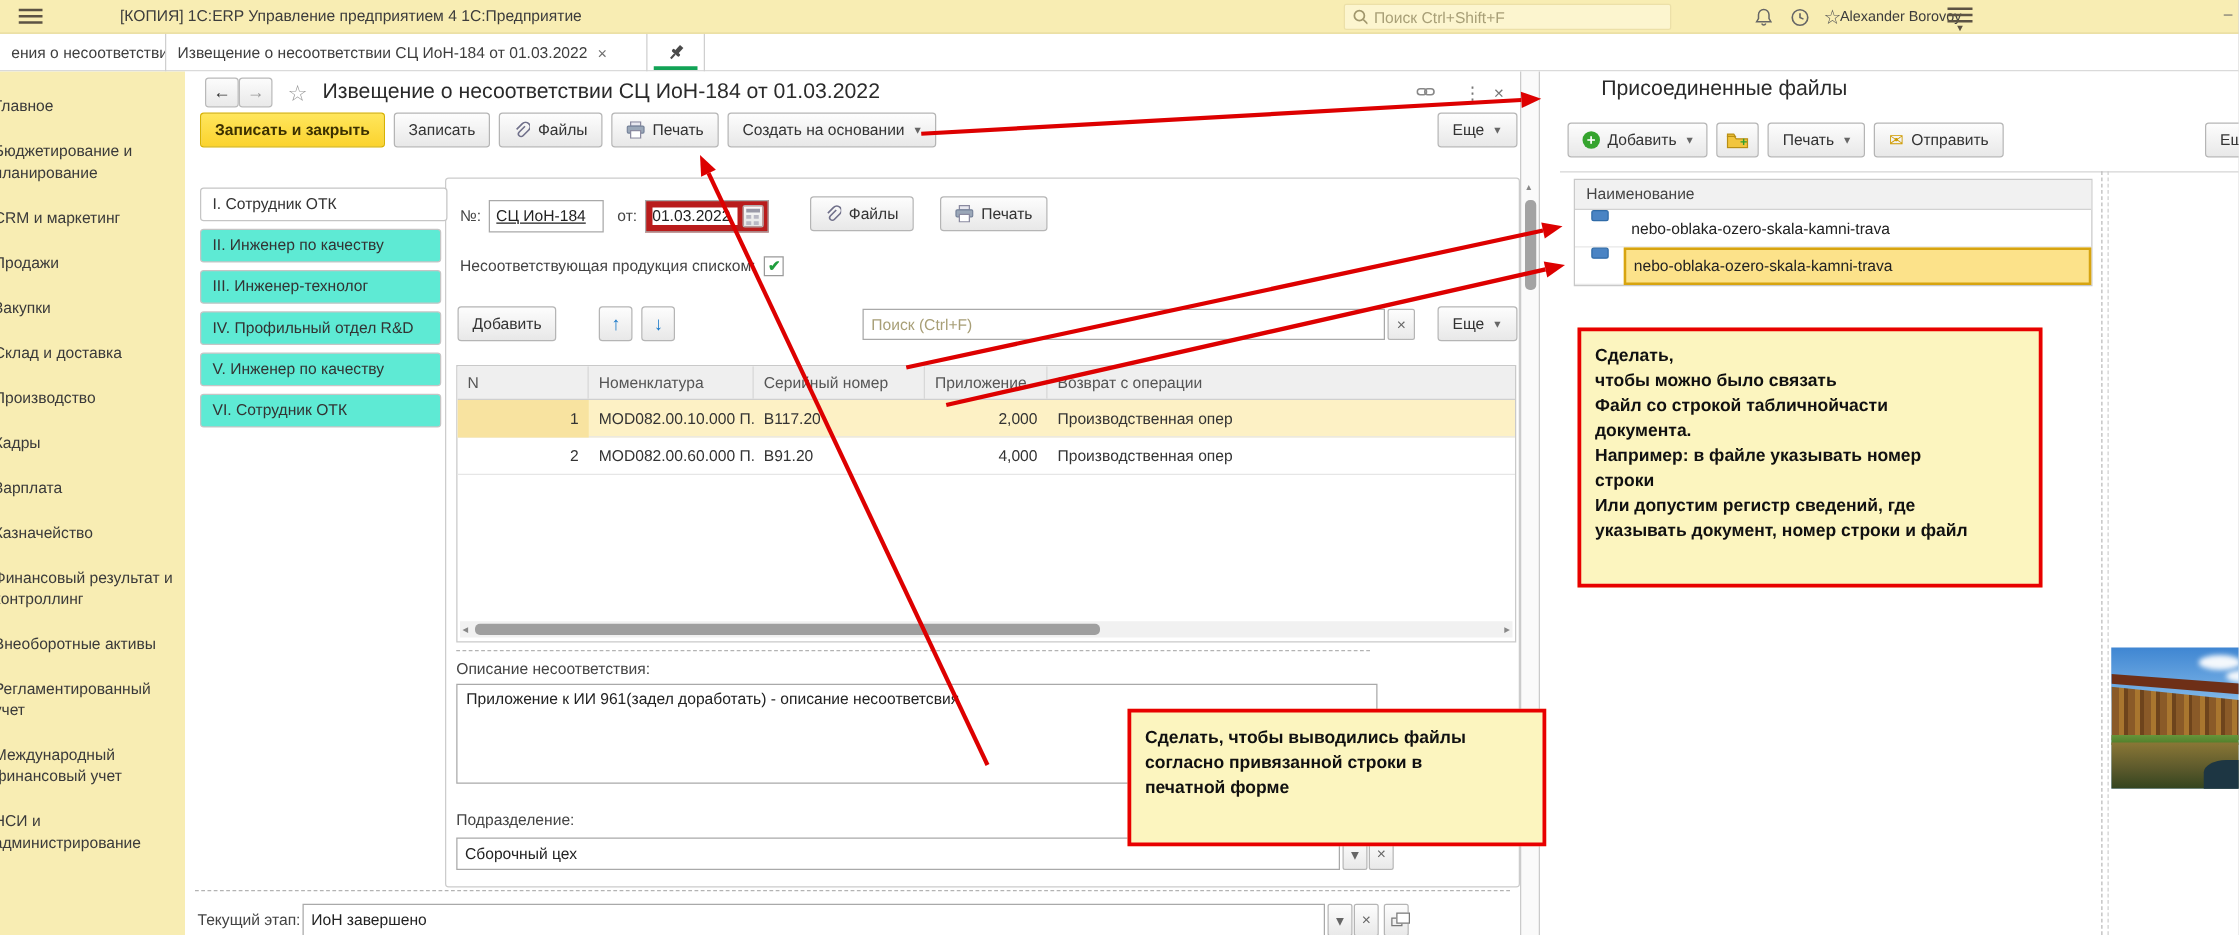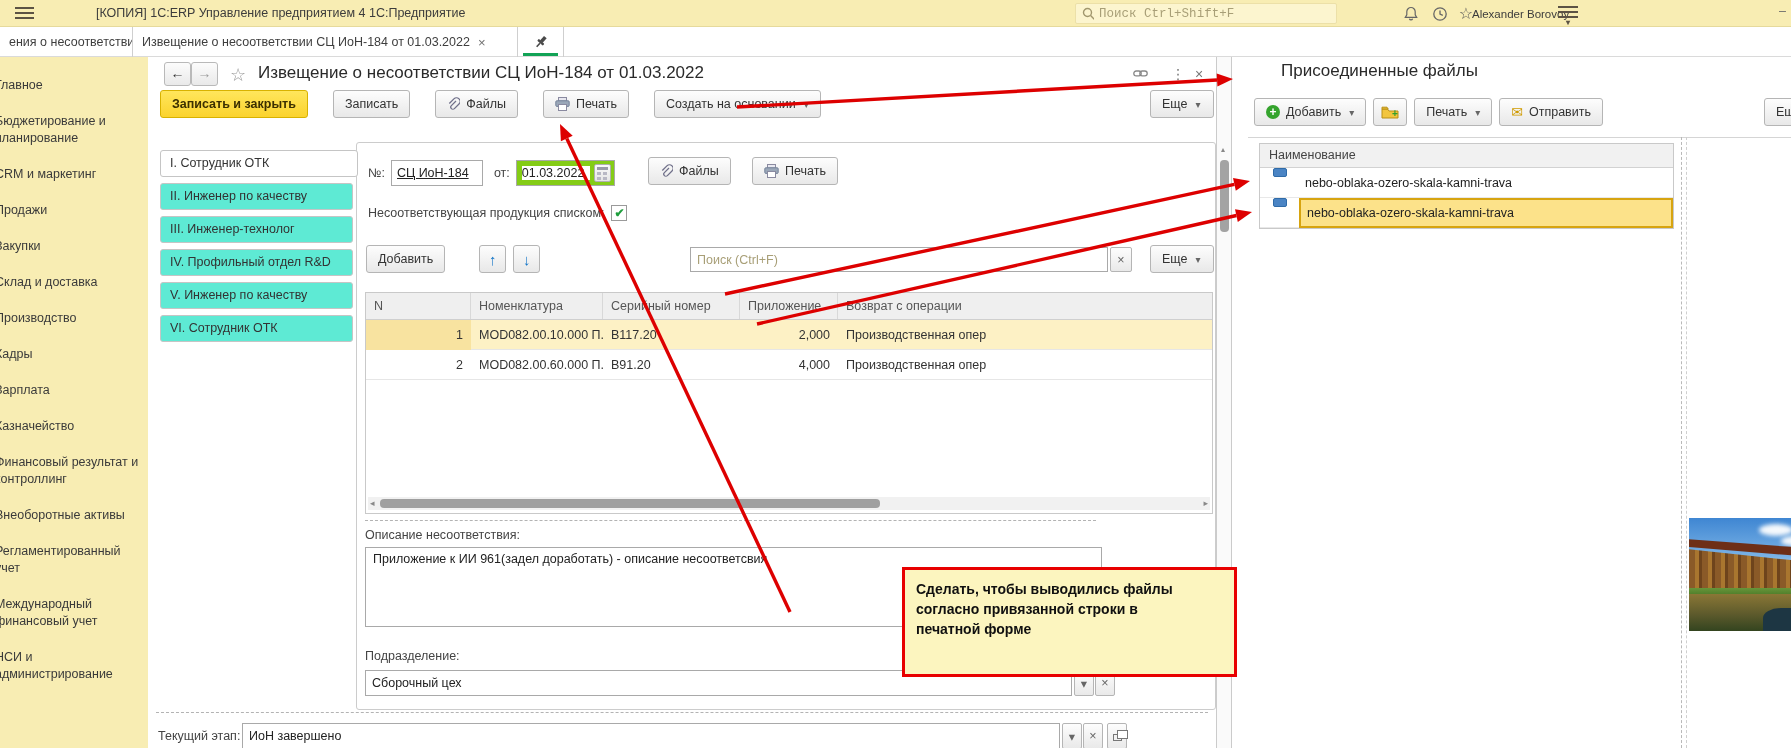--- a/index.html
+++ b/index.html
@@ -5,21 +5,21 @@
 * { margin:0; padding:0; box-sizing:border-box; }
 html,body { background:#9a9a9a; }
 .screen { position:relative; width:1791px; height:748px; overflow:hidden; background:#fff;
   font-family:"Liberation Sans",sans-serif; font-size:12.5px; color:#333; }
 
 
 .topbar { position:absolute; left:0; top:0; width:1791px; height:27px; background:#f8edb3; border-bottom:1px solid #e6da9c; z-index:5; }
 .burger { position:absolute; left:15px; top:7px; width:19px; height:13px; cursor:pointer; }
 .burger i { display:block; height:2px; background:#5c5344; margin-bottom:3px; }
 .topbar-title { position:absolute; left:96px; top:6px; color:#3c3c3c; white-space:nowrap; }
-.top-search { position:absolute; left:1075px; top:3px; width:262px; height:21px; background:#fcf5cf; border:1px solid #ece0a8; border-radius:2px; display:flex; align-items:center; padding:0 6px; gap:5px;font-family:Liberation Mono, monospace; }
+.top-search { position:absolute; left:1075px; top:3px; width:262px; height:21px; background:#fcf5cf; border:1px solid #ece0a8; border-radius:2px; display:flex; align-items:center; padding:0 6px; gap:5px; }
 .top-search input { border:none; background:transparent; outline:none; font:inherit; font-size:12.5px; color:#6d6450; width:100%; }
 ::placeholder { color:#a89f77; opacity:1; }
 .top-ic { position:absolute; top:4px; width:22px; height:19px; display:flex; align-items:center; justify-content:center; color:#6a6a6a; cursor:pointer; }
 .star-glyph { font-size:16px; color:#555; }
 .user-name { position:absolute; left:1472px; top:8px; font-size:11.5px; color:#3c3c3c; cursor:pointer; }
 .top-menu { position:absolute; left:1558px; top:6px; width:20px; cursor:pointer; }
 .top-menu i { display:block; height:2px; background:#5c5344; margin-bottom:3px; }
 .top-menu b { display:block; text-align:center; color:#5c5344; font-size:8px; line-height:4px; }
 .win-min { position:absolute; left:1779px; top:4px; color:#6a6a6a; }
 
@@ -46,27 +46,27 @@
 .lbl { position:absolute; color:#444; white-space:nowrap; }
 .dashed { position:absolute; border-top:1px dashed #b3b3b3; }
 
 
 .docpanel { position:absolute; left:148px; top:57px; width:1068px; height:691px; background:#fff; }
 .navbtn { position:absolute; top:5px; width:27px; height:24px; background:linear-gradient(#fcfcfc,#e9e9e9); border:1px solid #b9b9b9; border-radius:3px; text-align:center; line-height:21px; font-size:14px; color:#333; cursor:pointer; }
 .navbtn.dis { color:#9a9a9a; }
 .doc-star { position:absolute; left:82px; top:7px; font-size:18px; color:#9a9a9a; cursor:pointer; }
 .doc-title { position:absolute; left:110px; top:6px; font-size:17px; color:#2a2a2a; white-space:nowrap; }
 .winic { position:absolute; top:9px; color:#777; cursor:pointer; }
-.doc-toolbar { position:absolute; left:12px; top:33px; display:flex; gap:25px; }
+.doc-toolbar { position:absolute; left:12px; top:33px; display:flex; gap:7px; }
 .doc-more { position:absolute; left:1002px; top:33px; width:64px; }
 .stage { position:absolute; left:12px; width:193px; height:27px; border:1px solid #c5c5c5; border-radius:3px; background:#5eead4; line-height:25px; padding-left:9px; color:#333; cursor:pointer; white-space:nowrap; overflow:hidden; }
 .stage.active { background:#fff; width:198px; z-index:2; }
 .formbox { position:absolute; left:208px; top:85px; width:860px; height:568px; border:1px solid #ccc; border-radius:3px; }
 .numrow { position:absolute; left:220px; top:103px; display:flex; align-items:center; gap:6px; }
-.dateinput { position:relative; display:flex; align-items:center; border:1px solid #a9a9a9; height:26px; background:#84cc16; padding:0 3px 0 5px; gap:4px; }
+.dateinput { position:relative; display:flex; align-items:center; border:1px solid #a9a9a9; height:26px; background:#b91c1c; padding:0 3px 0 5px; gap:4px; }
 .dateinput input { border:none; outline:none; font:inherit; width:68px; color:#222; }
 .calbtn { width:17px; height:18px; border:1px solid #b0b0b0; border-radius:2px; background:linear-gradient(#fafafa,#e5e5e5); position:relative; cursor:pointer; }
 .calbtn::before { content:""; position:absolute; left:2px; top:2px; right:2px; height:3px; background:#9a9aa8; }
 .calbtn::after { content:""; position:absolute; left:2px; top:7px; width:4px; height:3px; background:#b8b8c4; box-shadow:6px 0 #b8b8c4, 0 5px #b8b8c4, 6px 5px #b8b8c4; }
 .chkrow { position:absolute; left:220px; top:148px; display:flex; align-items:center; gap:7px; }
 .chk { width:16px; height:16px; border:1px solid #9a9a9a; background:#fff; color:#1f9e3d; font-weight:bold; font-size:12px; line-height:14px; text-align:center; cursor:pointer; }
 .addrow-left { position:absolute; left:218px; top:188px; display:flex; gap:7px; }
 .arrbtn { width:27px; height:28px; display:inline-flex; align-items:center; justify-content:center; background:linear-gradient(#fdfdfd,#e8e8e8); border:1px solid #b5b5b5; border-radius:3px; color:#1878c8; font-weight:bold; font-size:15px; cursor:pointer; }
 .searchbox { position:absolute; left:542px; top:190px; width:418px; height:25px; }
 .searchbox input { width:100%; height:100%; border:1px solid #a9a9a9; padding:0 6px; font:inherit; color:#222; outline:none; }
@@ -421,20 +421,28 @@
         <div class="cloud" style="left:92px; top:18px; width:28px; height:10px"></div>
         <div class="clifftop"></div>
         <div class="cliff"></div>
         <div class="grass"></div>
         <div class="water"></div>
         <div class="water-dark"></div>
       </div>
     </div>
   </div>
 
+  <div class="note note1">Сделать,
+чтобы можно было связать
+Файл со строкой табличнойчасти
+документа.
+Например: в файле указывать номер
+строки
+Или допустим регистр сведений, где
+указывать документ, номер строки и файл</div>
   <div class="note note2">Сделать, чтобы выводились файлы
 согласно привязанной строки в
 печатной форме</div>
 
   <svg class="arrows" width="1791" height="748" viewBox="0 0 1791 748">
 
     <line x1="737" y1="107" x2="1217" y2="80" stroke="#dd0000" stroke-width="3.4"></line>
     <polygon points="1233,79 1217.4,86.4 1216.7,73.4" fill="#dd0000"></polygon>
 
     <line x1="790" y1="612" x2="566.8" y2="138.5" stroke="#dd0000" stroke-width="3.4"></line>

